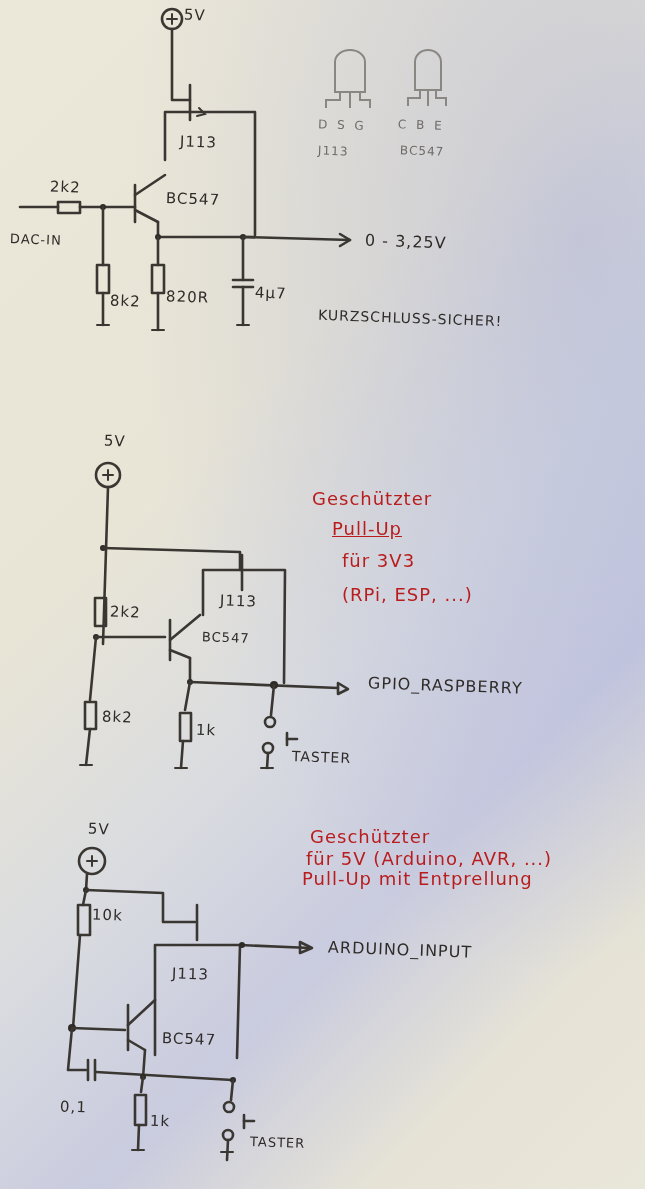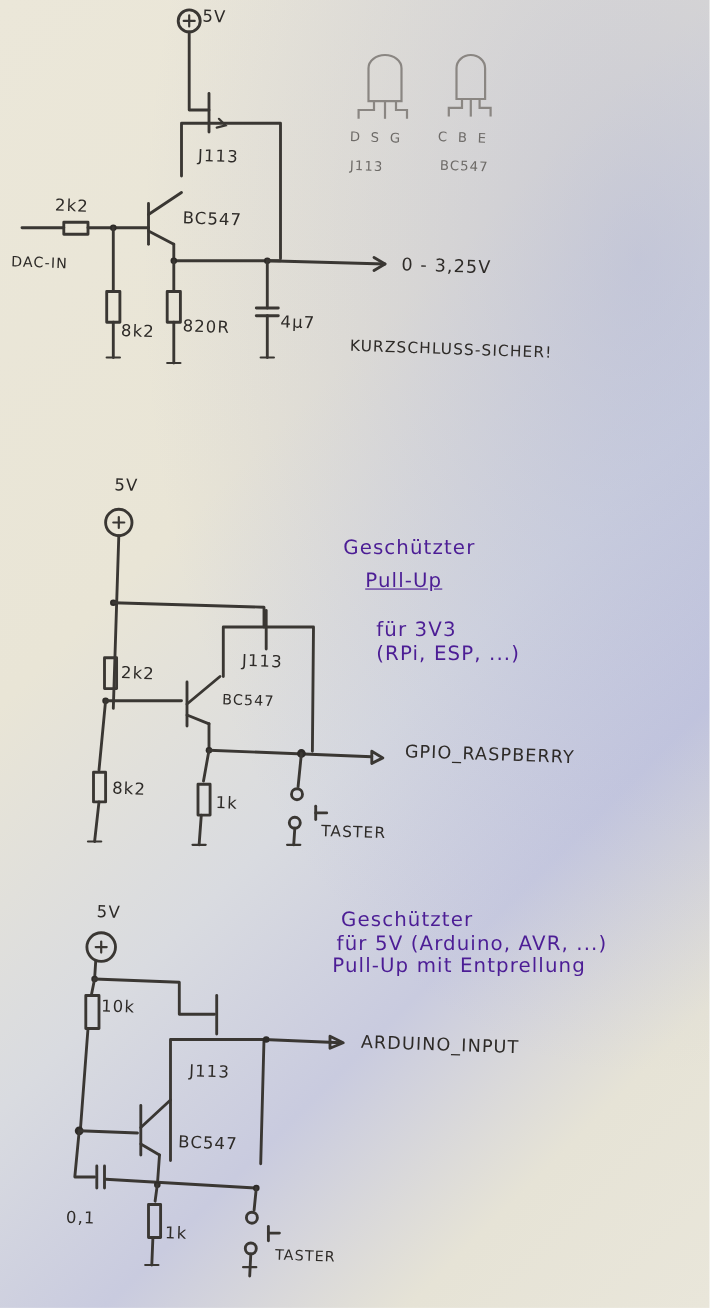--- a/index.html
+++ b/index.html
@@ -7,21 +7,21 @@
     background:linear-gradient(135deg,#ebe7d9 0%,#e9e5d6 35%,#d9dbe0 55%,#c9cbdf 70%,#e6e3d6 85%,#e9e6da 100%);
     font-family:"DejaVu Sans",sans-serif;}
   .paper{position:absolute;inset:0;
     background:radial-gradient(ellipse at 90% 20%,rgba(140,150,210,0.35),rgba(0,0,0,0) 55%);}
   svg{position:absolute;left:0;top:0;}
   .w{stroke:#3a3733;stroke-width:2.6;fill:none;stroke-linecap:round;stroke-linejoin:round;}
   .thin{stroke:#3a3733;stroke-width:2;fill:none;stroke-linecap:round;}
   .faint{stroke:#8a8682;stroke-width:2;fill:none;}
   .dot{fill:#2e2b28;}
   .lbl{position:absolute;color:#2e2b28;font-family:"DejaVu Sans",sans-serif;font-size:15px;white-space:nowrap;transform:rotate(2deg);letter-spacing:1px;}
-  .note{position:absolute;color:#4c1d95;font-family:"DejaVu Sans",sans-serif;font-size:18px;white-space:nowrap;letter-spacing:1px;}
+  .note{position:absolute;color:#b91c1c;font-family:"DejaVu Sans",sans-serif;font-size:18px;white-space:nowrap;letter-spacing:1px;}
   .faintlbl{color:#6e6b68;font-size:12px;letter-spacing:3px;}
 </style>
 </head>
 <body>
 <div class="paper"></div>
 
 <svg width="645" height="1189" viewBox="0 0 645 1189">
 
   <g>
     <circle cx="172" cy="19" r="10" class="w"></circle>
@@ -165,21 +165,21 @@
 <div class="lbl" style="left:104px;top:432px;">5V</div>
 <div class="lbl" style="left:220px;top:592px;">J113</div>
 <div class="lbl" style="left:202px;top:630px;font-size:13px;">BC547</div>
 <div class="lbl" style="left:110px;top:603px;">2k2</div>
 <div class="lbl" style="left:102px;top:708px;">8k2</div>
 <div class="lbl" style="left:196px;top:721px;">1k</div>
 <div class="lbl" style="left:368px;top:676px;font-size:16px;">GPIO_RASPBERRY</div>
 <div class="lbl" style="left:292px;top:749px;font-size:14px;">TASTER</div>
 <div class="note" style="left:312px;top:488px;">Geschützter</div>
 <div class="note" style="left:332px;top:518px;text-decoration:underline;">Pull-Up</div>
-<div class="note" style="left:342px;top:562px;">für 3V3</div>
+<div class="note" style="left:342px;top:550px;">für 3V3</div>
 <div class="note" style="left:342px;top:584px;">(RPi, ESP, ...)</div>
 
 <div class="lbl" style="left:88px;top:820px;">5V</div>
 <div class="lbl" style="left:92px;top:906px;">10k</div>
 <div class="lbl" style="left:172px;top:965px;">J113</div>
 <div class="lbl" style="left:162px;top:1030px;">BC547</div>
 <div class="lbl" style="left:60px;top:1098px;">0,1</div>
 <div class="lbl" style="left:150px;top:1112px;">1k</div>
 <div class="lbl" style="left:250px;top:1135px;font-size:13px;">TASTER</div>
 <div class="lbl" style="left:328px;top:940px;font-size:16px;">ARDUINO_INPUT</div>

